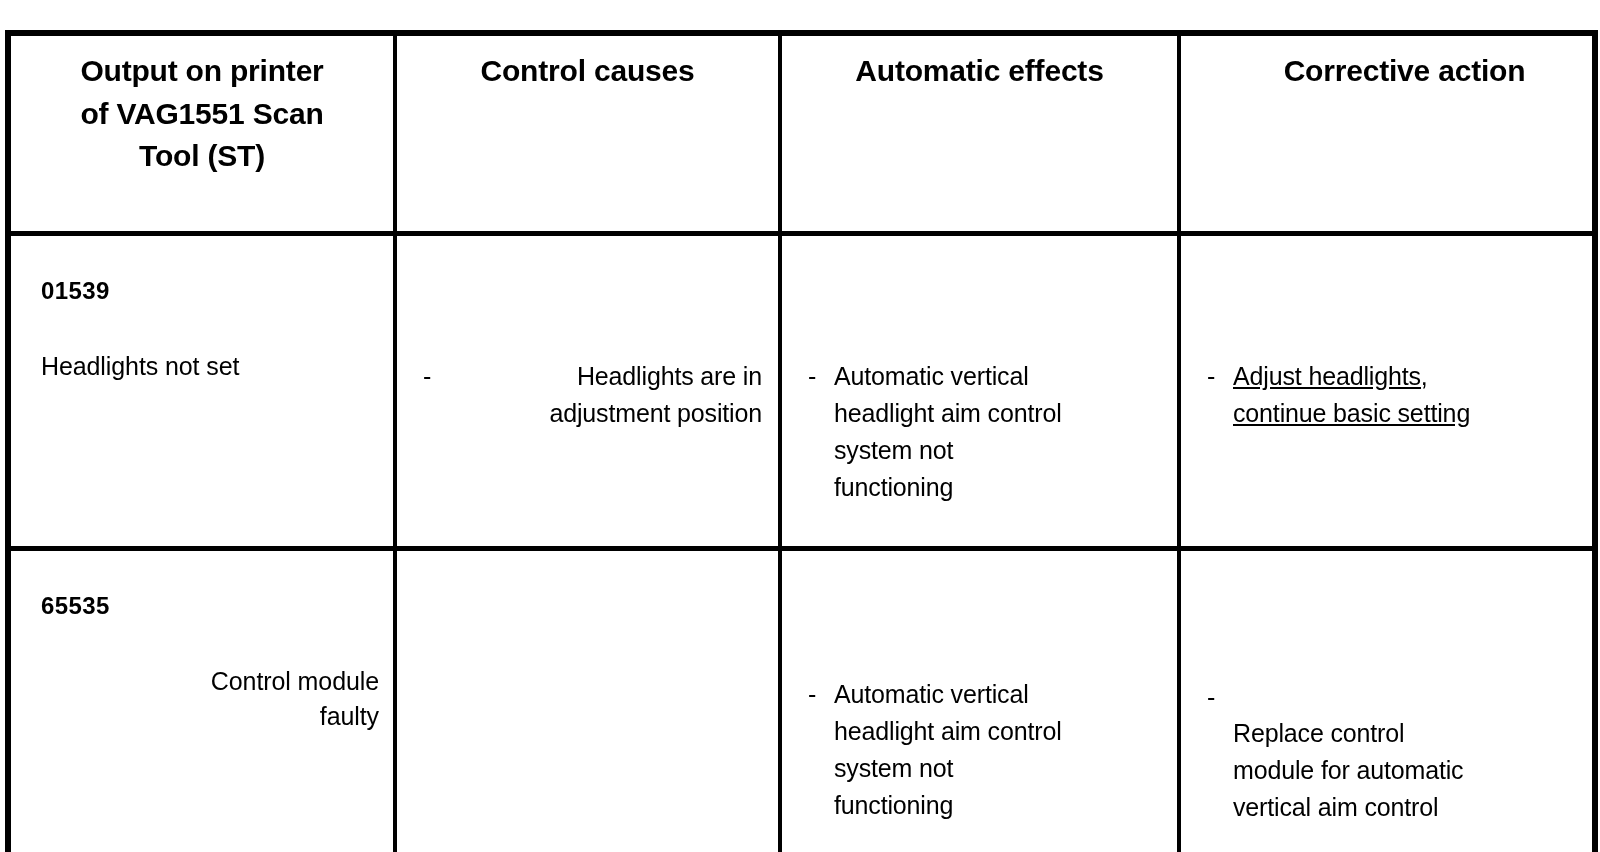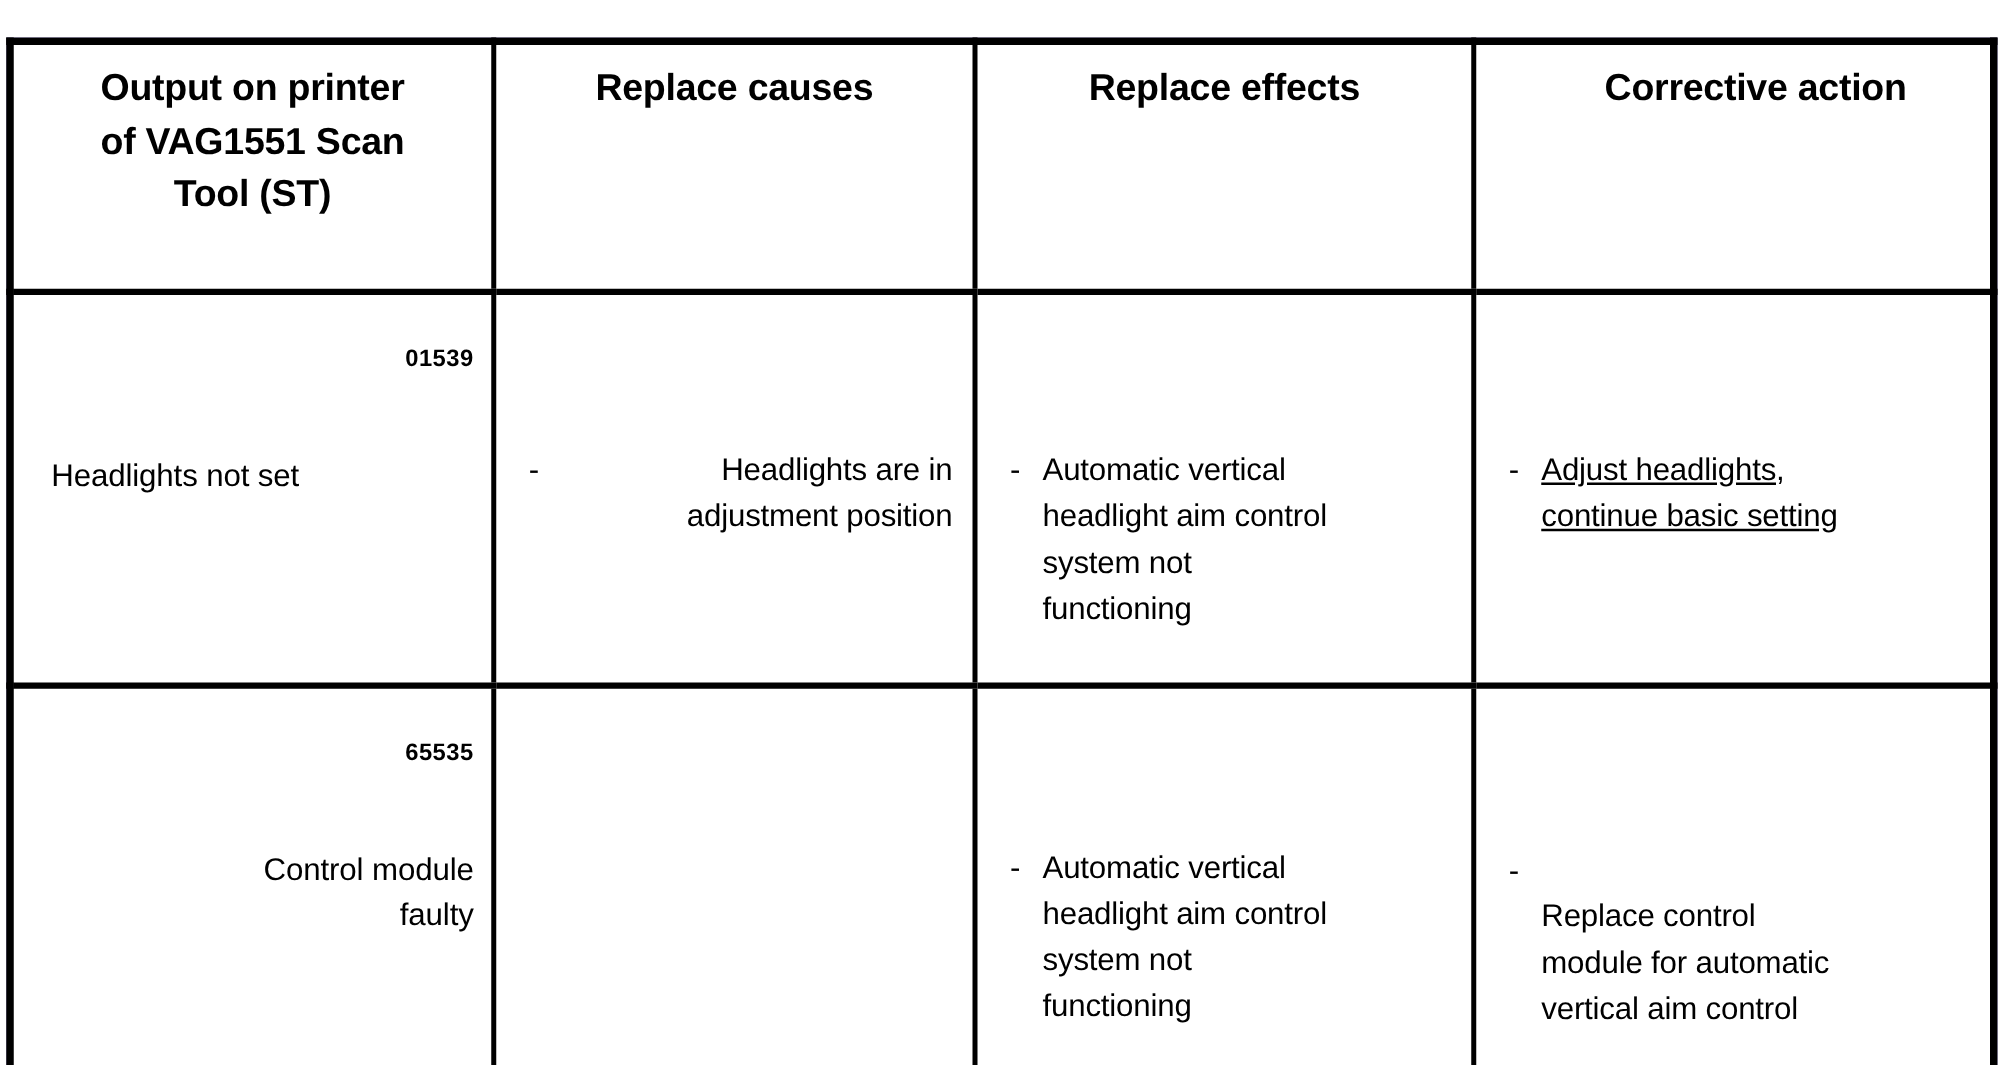--- a/index.html
+++ b/index.html
@@ -83,27 +83,26 @@
     font-stretch: condensed;
   }
 
   
   .code-inner {
     padding: 42px 14px 0 30px;
     text-align: left;
   }
   .fault-code {
     font-weight: bold;
-    font-size: 19px;
+    font-size: 24px;
     line-height: 1.1;
     letter-spacing: 0.4px;
-    text-align: right;
   }
   .fault-desc {
-    margin-top: 66px;
+    margin-top: 45px;
     font-weight: normal;
     font-size: 25px;
     line-height: 1.42;
     letter-spacing: -0.1px;
   }
 
   
   .bullet-inner {
     padding: 0 16px 0 26px;
   }
@@ -149,24 +148,24 @@
     </colgroup>
 
     <thead>
       <tr class="header-row">
         <th>
           <div class="hdr-inner" style="white-space: pre-line;">Output on printer
 of  VAG1551 Scan
 Tool (ST)</div>
         </th>
         <th>
-          <div class="hdr-inner" style="white-space: pre-line;">Replace causes</div>
-        </th>
-        <th>
-          <div class="hdr-inner" style="white-space: pre-line;">Replace effects</div>
+          <div class="hdr-inner" style="white-space: pre-line;">Control causes</div>
+        </th>
+        <th>
+          <div class="hdr-inner" style="white-space: pre-line;">Automatic effects</div>
         </th>
         <th>
           <div class="hdr-inner" style="white-space: pre-line; margin-left: 36px;">Corrective action</div>
         </th>
       </tr>
     </thead>
 
     <tbody>
 
       <tr class="data-row-1">

